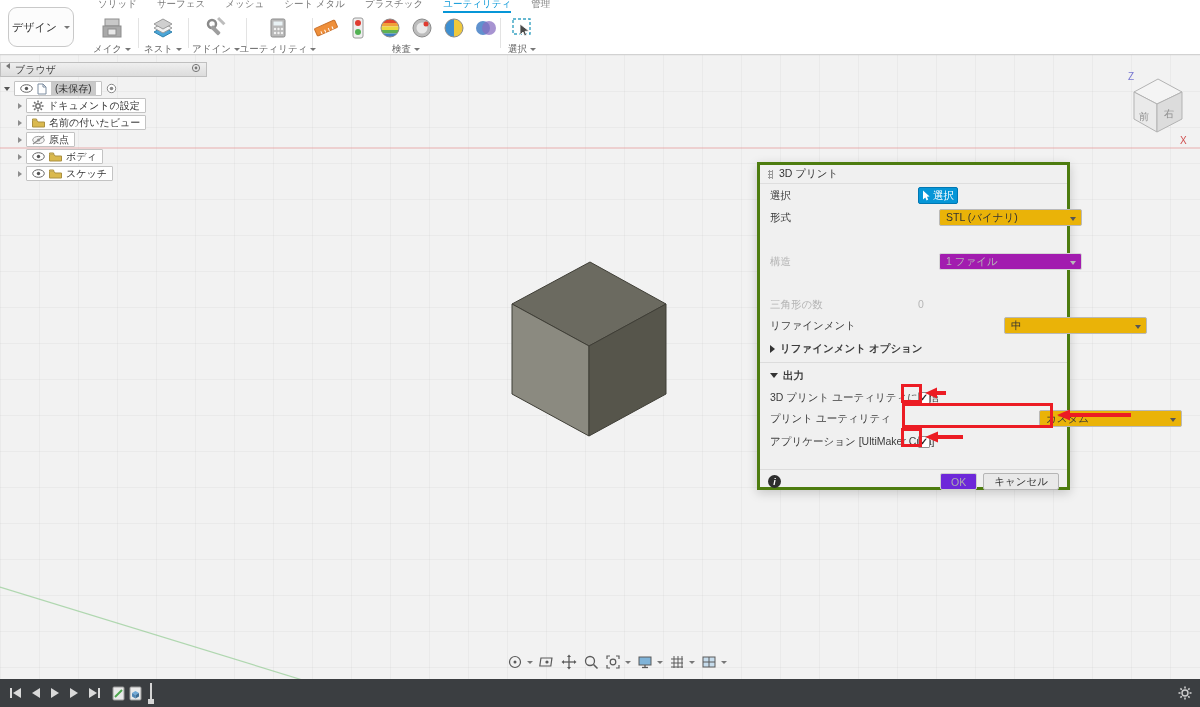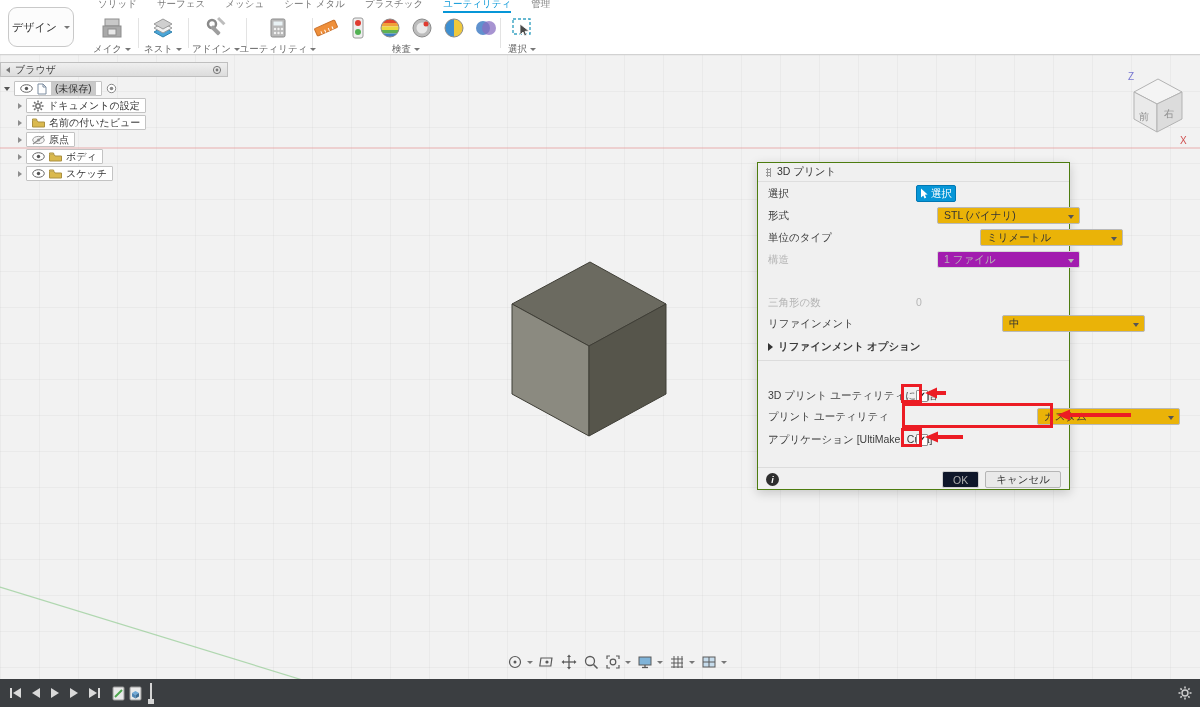--- a/index.html
+++ b/index.html
@@ -22,31 +22,31 @@
   .tab { font-size:9.5px; color:#777; padding-bottom:2px; white-space:nowrap; }
   .tab.active { color:#0696d7; border-bottom:2px solid #0696d7; padding-bottom:0; }
   .tb-group { position:absolute; top:14px; display:flex; flex-direction:column; align-items:center; }
   .tb-icons { height:27px; display:flex; align-items:center; gap:8px; }
   .tb-label { font-size:9.5px; color:#666; display:flex; align-items:center; margin-top:2px; white-space:nowrap; }
   .tb-div { position:absolute; top:18px; width:1px; height:30px; background:#e3e3e3; }
   .caret { width:0; height:0; border-left:3px solid transparent; border-right:3px solid transparent; border-top:3.5px solid #777; display:inline-block; margin-left:3px; }
 
   
   .browser { position:absolute; left:0; top:62px; width:212px; z-index:5; font-size:10px; }
-  .br-header { position:absolute; left:0; top:0; width:228px; height:15px; background:linear-gradient(#efefef,#dcdcdc); border:1px solid #bfbfbf; display:flex; align-items:center; padding:0 5px; gap:5px; color:#444; }
+  .br-header { position:absolute; left:0; top:0; width:207px; height:15px; background:linear-gradient(#efefef,#dcdcdc); border:1px solid #bfbfbf; display:flex; padding:0 5px; gap:5px; color:#444; }
   .br-header .spacer { flex:1; }
   .tri-left { width:0; height:0; border-top:3.5px solid transparent; border-bottom:3.5px solid transparent; border-right:4.5px solid #777; }
   .tri-right { width:0; height:0; border-top:3.5px solid transparent; border-bottom:3.5px solid transparent; border-left:4.5px solid #8d8d8d; display:inline-block; }
   .tri-down { width:0; height:0; border-left:3.5px solid transparent; border-right:3.5px solid transparent; border-top:4.5px solid #555; display:inline-block; }
   .br-row { position:absolute; display:flex; align-items:center; gap:4px; height:15px; }
   .chip { display:inline-flex; align-items:center; gap:4px; background:#fff; border:1px solid #c3c3c3; border-radius:1px; padding:1px 5px; height:15px; color:#333; white-space:nowrap; }
   .sel-label { background:#c9c9c9; padding:0 4px; }
 
   
-  .dialog { position:absolute; left:757px; top:162px; width:313px; height:328px; background:#f0f0f0; border:1px solid #4d7c0f; box-shadow:0 3px 10px rgba(0,0,0,0.18); z-index:20; font-size:10.5px; color:#3c3c3c; }
+  .dialog { position:absolute; left:757px; top:162px; width:313px; height:328px; background:#f0f0f0; border:3px solid #4d7c0f; box-shadow:0 3px 10px rgba(0,0,0,0.18); z-index:20; font-size:10.5px; color:#3c3c3c; }
   .dlg-header { position:absolute; left:0; top:0; right:0; height:19px; display:flex; align-items:center; gap:6px; padding:0 8px; border-bottom:1px solid #dedede; color:#333; }
   .grip { display:inline-block; width:5px; height:9px;
     background-image:radial-gradient(#9a9a9a 1px, transparent 1.1px);
     background-size:3px 3px; }
   .dlg-row { position:absolute; left:10px; right:12px; height:17px; display:flex; align-items:center; }
   .dlg-lbl { color:#3c3c3c; }
   .dlg-lbl.dis { color:#b5b5b5; }
   .ctrl { position:absolute; left:148px; width:143px; height:17px; }
   .dropdown { position:relative; width:143px; height:17px; background:#eab308; border:1px solid #b9b9b9; border-radius:2px; display:flex; align-items:center; padding:0 16px 0 6px; color:#333; white-space:nowrap; overflow:hidden; }
   .dropdown.dis { background:#a21caf; border-color:#d6d6d6; color:#b5b5b5; }
@@ -55,21 +55,21 @@
   .sel-btn { position:absolute; left:148px; top:0; width:40px; height:17px; background:#0696d7; border:1px solid #0077b3; border-radius:2px; color:#fff; font-size:10.5px; display:flex; align-items:center; justify-content:center; gap:3px; }
   .checkbox { position:absolute; left:148px; top:3px; width:12px; height:12px; background:#fff; border:1px solid #8f8f8f; border-radius:1px; font-size:10px; line-height:10px; color:#2b2b2b; text-align:center; font-weight:bold; }
   .sec-tri-r { width:0; height:0; border-top:4px solid transparent; border-bottom:4px solid transparent; border-left:5px solid #333; display:inline-block; margin-right:5px; }
   .sec-tri-d { width:0; height:0; border-left:4px solid transparent; border-right:4px solid transparent; border-top:5px solid #333; display:inline-block; margin-right:5px; }
   .bold { font-weight:bold; }
   .dlg-sep { position:absolute; left:0; right:0; height:1px; background:#dcdcdc; }
   .dlg-footer { position:absolute; left:0; right:0; top:305px; height:23px; display:flex; align-items:center; padding:0 8px; gap:6px; }
   .info-circle { width:13px; height:13px; border-radius:50%; background:#2e2e2e; color:#fff; font-size:9px; font-style:italic; font-weight:bold; display:flex; align-items:center; justify-content:center; }
   .dlg-footer .spacer { flex:1; }
   .btn { height:17px; padding:0 10px; font-size:10.5px; border:1px solid #b5b5b5; border-radius:2px; background:#e9e9e9; color:#333; display:flex; align-items:center; }
-  .btn.disabled { color:#adadad; border-color:#cfcfcf; background:#0f172a; }
+  .btn.disabled { color:#adadad; border-color:#cfcfcf; background:#6d28d9; }
 
   
   .anno-box { position:absolute; border:3px solid #ec1c24; z-index:30; pointer-events:none; }
   .anno-svg { position:absolute; left:0; top:0; width:1200px; height:707px; z-index:31; pointer-events:none; }
 
   
   .view-toolbar { position:absolute; left:507px; top:653px; height:18px; display:flex; align-items:center; gap:6px; z-index:6; }
   .vt-item { display:flex; align-items:center; gap:1px; }
 
   
@@ -385,27 +385,20 @@
     </div>
 
     <div class="dlg-row" style="top:44px">
       <span class="dlg-lbl">形式</span>
       <div class="ctrl dropdown">
         <span>STL (バイナリ)</span>
           <span class="dd-caret"></span>
       </div>
     </div>
 
-    <div class="dlg-row" style="top:66px">
-      <span class="dlg-lbl">単位のタイプ</span>
-      <div class="ctrl dropdown">
-        <span>ミリメートル</span>
-          <span class="dd-caret"></span>
-      </div>
-    </div>
 
     <div class="dlg-row" style="top:88px">
       <span class="dlg-lbl dis">構造</span>
       <div class="ctrl dropdown dis">
         <span>1 ファイル</span>
           <span class="dd-caret"></span>
       </div>
     </div>
 
 
@@ -422,20 +415,24 @@
     <div class="dlg-row" style="top:152px">
       <span class="dlg-lbl">リファインメント</span>
       <div class="ctrl dropdown">
         <span>中</span>
           <span class="dd-caret"></span>
       </div>
     </div>
 
     <div class="dlg-sep" style="top:197px"></div>
 
+    <div class="dlg-row" style="top:202px">
+      <span class="sec-tri-d"></span>
+      <span class="dlg-lbl bold">出力</span>
+    </div>
 
     <div class="dlg-row" style="top:224px">
       <span class="dlg-lbl">3D プリント ユーティリティに送信</span>
       <span class="checkbox"><span>✓</span></span>
     </div>
 
     <div class="dlg-row" style="top:245px">
       <span class="dlg-lbl">プリント ユーティリティ</span>
       <div class="ctrl dropdown">
         <span>カスタム</span>

